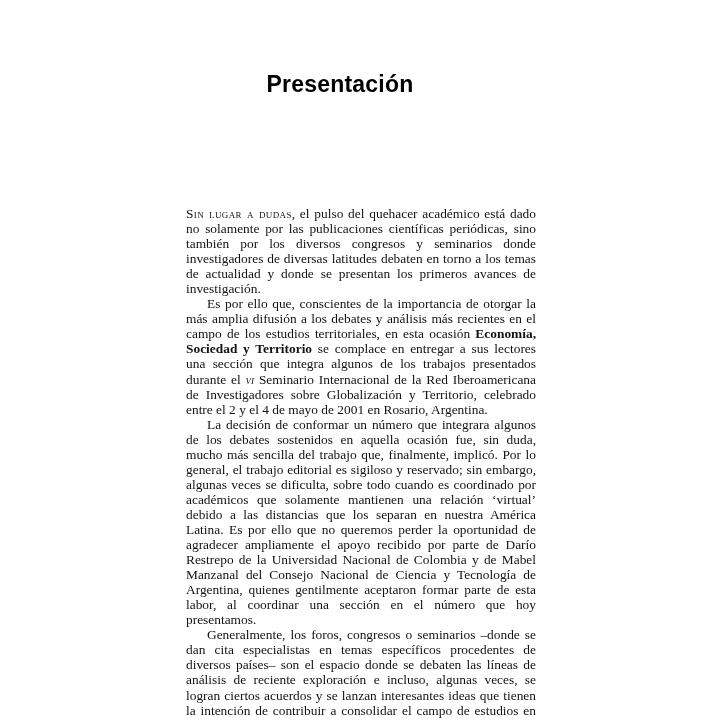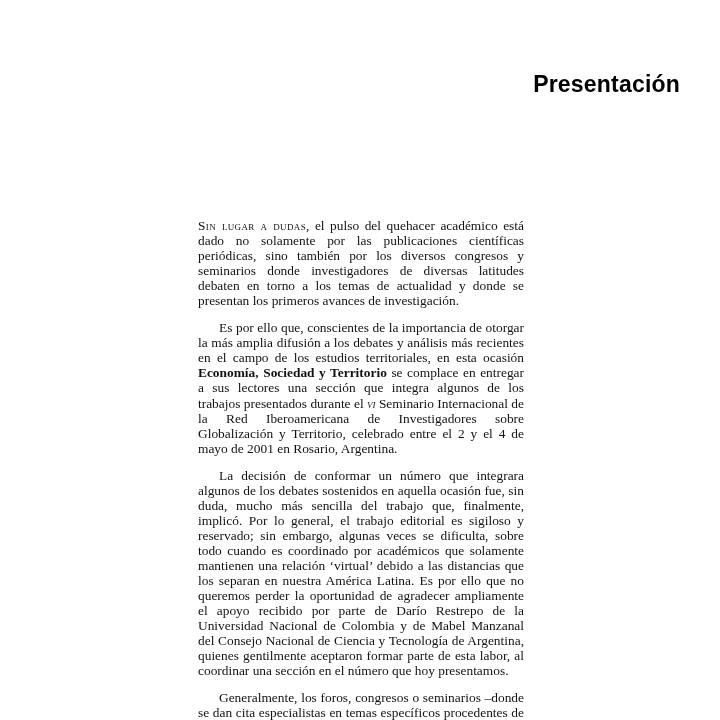--- a/index.html
+++ b/index.html
@@ -20,21 +20,21 @@
     width: 720px;
     height: 720px;
     background: #ffffff;
   }
 
   .page-title {
     position: absolute;
     top: 56px;
     left: 0;
     width: 680px;
-    text-align: right;
+    text-align: center;
     font-family: "Liberation Sans", sans-serif;
     font-weight: bold;
     font-size: 23px;
     letter-spacing: 0.2px;
     color: #000000;
   }
 
   .textblock {
     position: absolute;
     top: 206px;
@@ -43,21 +43,21 @@
     text-align: justify;
     text-justify: inter-word;
     font-family: "Liberation Serif", serif;
     font-size: 13.4px;
     line-height: 15.05px;
     color: #121212;
     hyphens: manual;
   }
 
   .textblock p {
-    margin: 12px;
+    margin: 0;
     text-indent: 21px;
   }
 
   .textblock p.first {
     text-indent: 0;
   }
 
   .smallcaps {
     font-variant: small-caps;
     letter-spacing: 0.35px;

